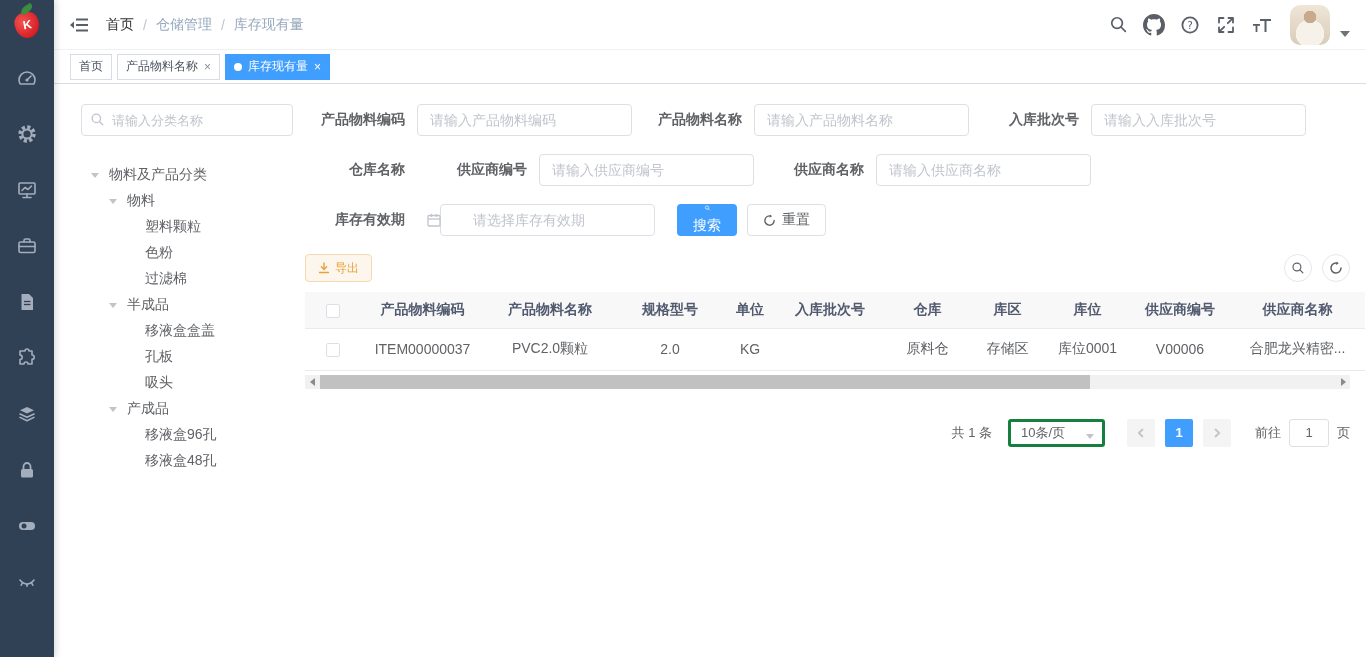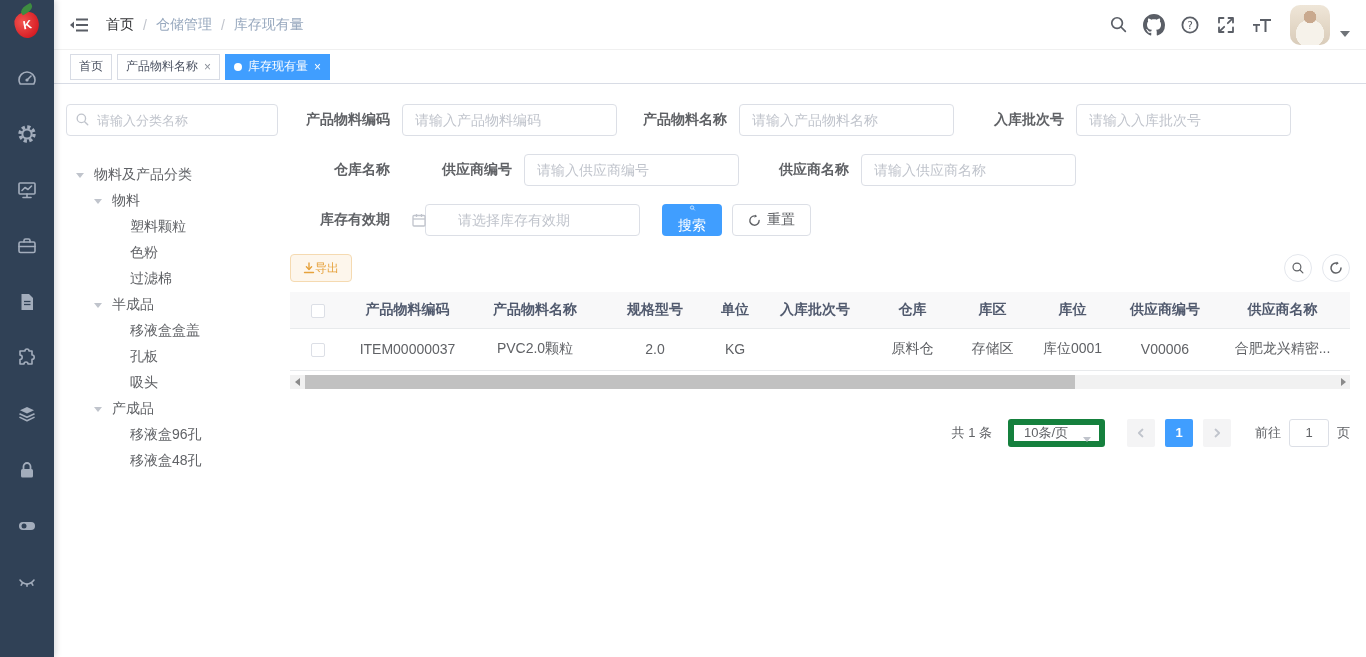--- a/index.html
+++ b/index.html
@@ -50,21 +50,21 @@
     border-bottom:1px solid #d8dce5; box-shadow:0 1px 3px rgba(0,0,0,.05); flex-shrink:0; }
   .tab { height:26px; display:inline-flex; align-items:center; border:1px solid #d8dce5; background:#fff;
     color:#495060; font-size:12px; padding:0 8px; margin-right:5px; cursor:pointer; }
   .tab .dot { width:8px; height:8px; border-radius:50%; background:#fff; margin-right:6px; display:none; }
   .tab.active { background:#409EFF; border-color:#409EFF; color:#fff; }
   .tab.active .dot { display:inline-block; }
   .tab .close { margin-left:6px; font-size:12px; line-height:1; color:#8a8f99; }
   .tab.active .close { color:#fff; }
 
   
-  .content { flex:1; display:flex; min-height:0; background:#fff; }
+  .content { flex:1; display:flex; min-height:0; background:#fff;padding-left:15px; }
 
   
   .tree-panel { width:236px; flex-shrink:0; padding:20px 12px 0 12px; }
   .tree-search { position:relative; }
   .tree-search input { width:100%; height:32px; border:1px solid #dcdfe6; border-radius:4px;
     padding:0 10px 0 30px; font-size:13px; color:#606266; outline:none; }
   .tree-search input::placeholder { color:#c0c4cc; }
   .tree-search .mag { position:absolute; left:9px; top:8px; }
   .tree { margin-top:26px; }
   .tree-node { height:26px; display:flex; align-items:center; font-size:14px; color:#606266; cursor:pointer; }
@@ -88,21 +88,21 @@
   .date-wrap .el-input { padding-left:32px;margin-left:23px; }
   .date-wrap svg { position:absolute; left:9px; top:8px; }
   .btn { height:32px; border-radius:4px; font-size:14px; display:inline-flex; align-items:center;
     gap:6px; cursor:pointer; border:1px solid transparent; padding:0 15px; }
   .btn-primary { background:#409EFF; color:#fff; margin-left:12px;flex-direction:column; }
   .btn-default { background:#fff; color:#606266; border-color:#dcdfe6; margin-left:10px; }
 
   
   .toolbar-row { display:flex; align-items:center; margin:4px 0 10px 0; }
   .btn-export { height:28px; padding:0 12px; font-size:12px; border-radius:4px; display:inline-flex;
-    align-items:center; background:#fdf6ec; border:1px solid #f5dab1; color:#e6a23c; cursor:pointer; }
+    align-items:center; gap:5px; background:#fdf6ec; border:1px solid #f5dab1; color:#e6a23c; cursor:pointer; }
   .right-tools { margin-left:auto; display:flex; gap:10px; }
   .circle-btn { width:28px; height:28px; border-radius:50%; background:#fff; border:1px solid #e4e7ed;
     display:flex; align-items:center; justify-content:center; cursor:pointer; }
 
   
   table { width:100%; border-collapse:collapse; table-layout:fixed; }
   thead th { background:#f8f8f9; height:36px; font-size:14px; font-weight:bold; color:#515a6e;
     text-align:center; border-bottom:1px solid #e8eaec; white-space:nowrap; overflow:hidden; }
   tbody td { height:42px; font-size:14px; color:#606266; text-align:center;
     border-bottom:1px solid #e8eaec; white-space:nowrap; overflow:hidden; text-overflow:ellipsis; }
@@ -116,21 +116,21 @@
   .hs-left { left:0; } .hs-right { right:0; }
   .hs-arrow i { width:0; height:0; border-top:4px solid transparent; border-bottom:4px solid transparent; display:block; }
   .hs-left i { border-right:5px solid #8b8b8b; }
   .hs-right i { border-left:5px solid #8b8b8b; }
   .hs-thumb { position:absolute; left:15px; top:0; height:14px; width:770px; background:#c1c1c1; cursor:pointer; }
 
   
   .pagination { display:flex; align-items:center; justify-content:flex-end; margin-top:30px;
     font-size:13px; color:#606266; }
   .pg-total { margin-right:16px; }
-  .pg-size { position:relative; width:97px; height:28px; border:6px solid #15803d; border-radius:3px;
+  .pg-size { position:relative; width:97px; height:28px; border:3px solid #15803d; border-radius:3px;
     display:flex; align-items:center; padding:0 24px 0 10px; margin-right:22px; cursor:pointer; color:#606266; }
   .pg-size .sel-caret { position:absolute; right:8px; top:12px; width:0; height:0;
     border-left:4.5px solid transparent; border-right:4.5px solid transparent; border-top:5px solid #c0c4cc; }
   .pg-btn { width:28px; height:28px; border-radius:2px; background:#f4f4f5; display:flex; align-items:center;
     justify-content:center; margin-right:10px; cursor:pointer; }
   .pg-page { width:28px; height:28px; border-radius:2px; background:#409EFF; color:#fff; font-weight:bold;
     display:flex; align-items:center; justify-content:center; margin-right:10px; cursor:pointer; }
   .pg-next { margin-right:24px; }
   .pg-goto-label { margin-right:8px; }
   .pg-goto-input { width:40px; height:28px; border:1px solid #dcdfe6; border-radius:3px; text-align:center;

